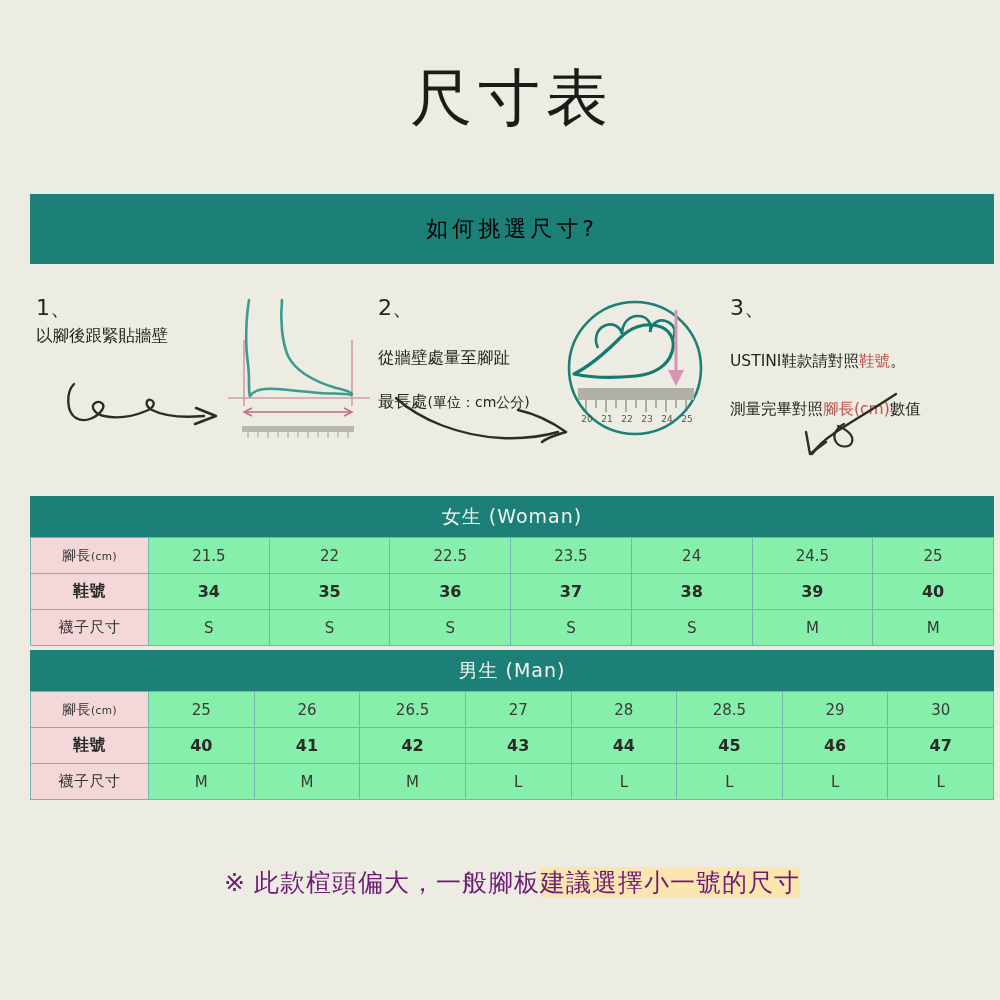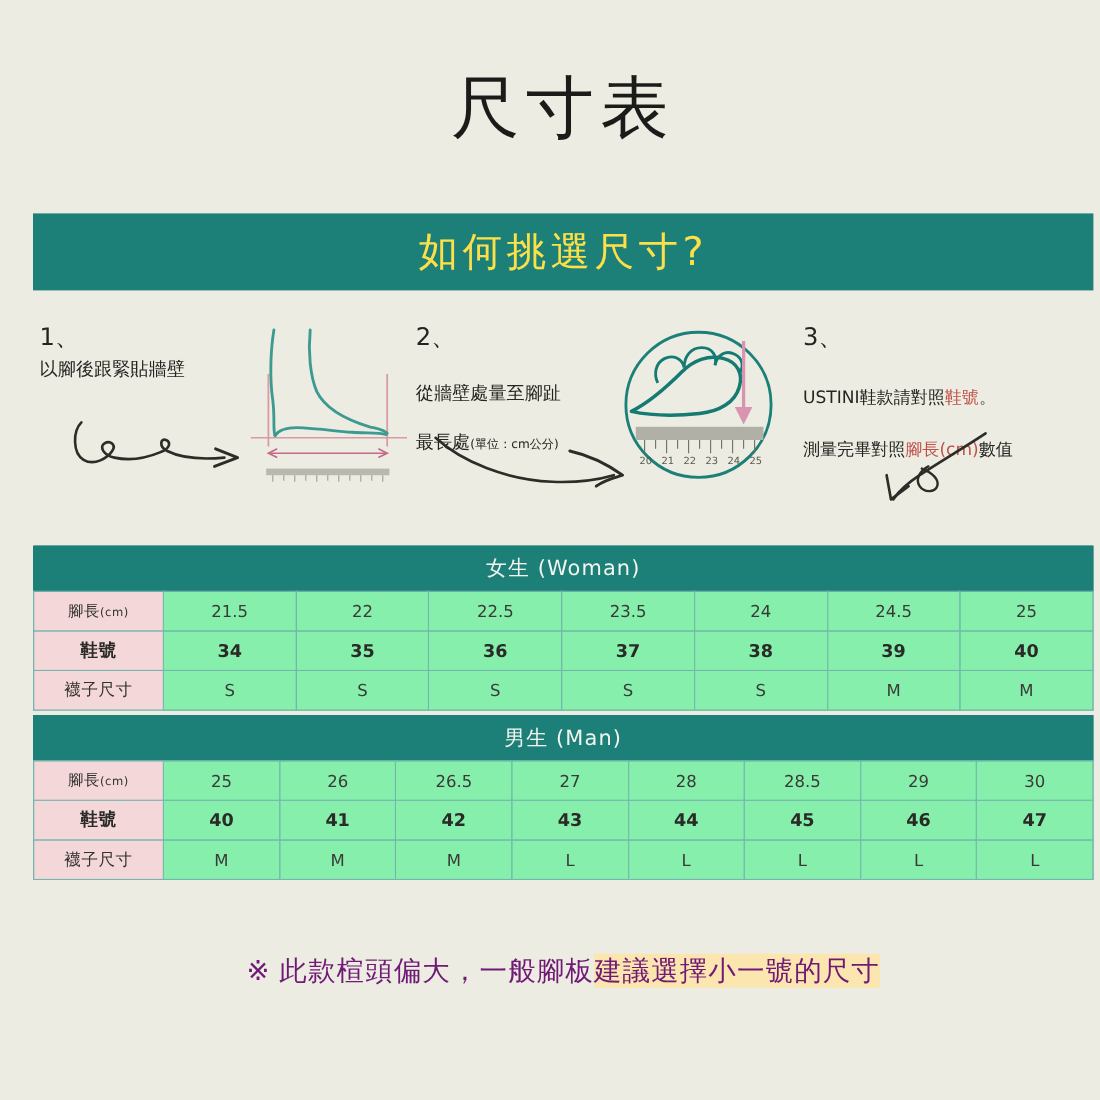--- a/index.html
+++ b/index.html
@@ -45,22 +45,22 @@
     left: 18px;
     top: 194px;
     width: 964px;
     height: 70px;
     background: #1d8078;
     display: flex;
     align-items: center;
     justify-content: center;
   }
   .banner-text {
-    color: #fde047;
-    font-size: 36px;
+    color: #000000;
+    font-size: 22px;
     letter-spacing: 4px;
     font-family: "DejaVu Sans", "Liberation Sans", sans-serif;
   }
 
   
   .steps {
     position: absolute;
     left: 0;
     top: 296px;
     width: 1000px;
@@ -83,21 +83,21 @@
   }
   .step-body {
     margin-top: 5px;
     font-size: 16.5px;
     line-height: 22px;
     color: #242422;
     font-family: "DejaVu Sans", "Liberation Sans", sans-serif;
     white-space: pre-line;
   }
   .step-body .small {
-    font-size: 11px;
+    font-size: 14px;
   }
   .hl-red { color: #c0504a; }
 
   .step-3 .step-body { font-size: 15.5px; line-height: 24px; }
 
   
   .squiggle { position: absolute; }
   .sq1 { left: 28px;  top: 82px;  width: 190px; height: 58px; }
   .sq2 { left: 12px;  top: 96px;  width: 210px; height: 52px; }
   .sq3 { left: 48px;  top: 96px;  width: 150px; height: 66px; }

